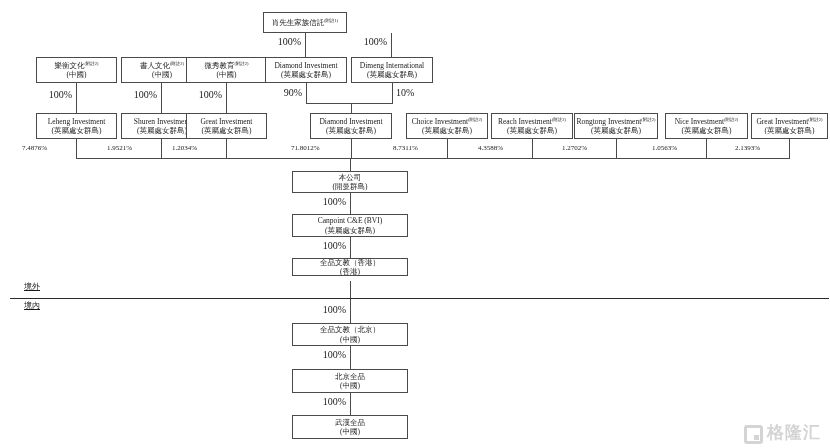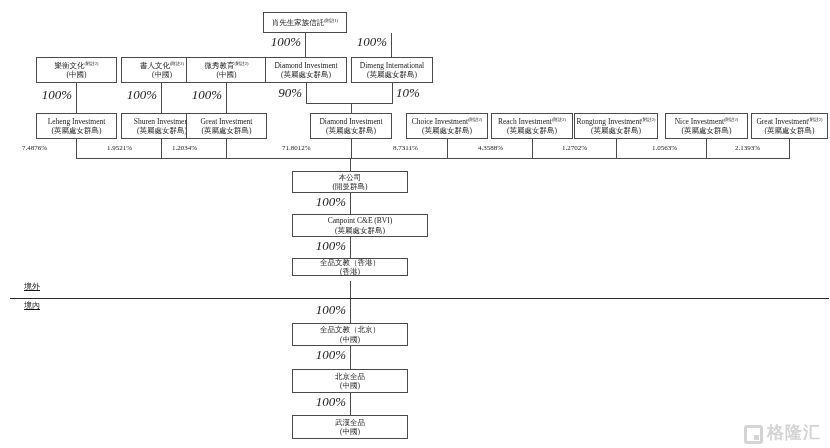--- a/index.html
+++ b/index.html
@@ -8,21 +8,21 @@
     font-family:"Liberation Serif","DejaVu Serif",serif;color:#1a1a1a;overflow:hidden;
   }
   .box{
     position:absolute;box-sizing:border-box;border:1px solid #4a4a4a;background:#fff;
     display:flex;flex-direction:column;align-items:center;justify-content:center;
     text-align:center;font-size:7.5px;line-height:9.5px;
   }
   .box sup{font-size:4.5px;line-height:0;vertical-align:super;}
   .vl{position:absolute;width:1px;background:#4a4a4a;}
   .hl{position:absolute;height:1px;background:#4a4a4a;}
-  .lbl{position:absolute;font-size:13px;line-height:8px;white-space:nowrap;font-style:italic;}
+  .lbl{position:absolute;font-size:10px;line-height:8px;white-space:nowrap;}
   .lbl.r{width:40px;text-align:right;}
   .pct{position:absolute;font-size:7px;line-height:8px;width:50px;text-align:left;white-space:nowrap;}
   .region{position:absolute;font-size:8px;line-height:9px;text-decoration:underline;}
   .divider{position:absolute;height:1px;background:#2a2a2a;}
   #logo{position:absolute;left:744px;top:421px;display:flex;align-items:flex-end;gap:4px;}
   #logo .gmark{position:relative;width:19px;height:19px;box-sizing:border-box;border:3px solid #d4d4d4;border-radius:3px;}
   #logo .gmark .chip{position:absolute;right:1px;bottom:1px;width:5px;height:5px;background:#d4d4d4;}
   #logo .gtext{font-size:17px;font-weight:bold;color:#d4d4d4;letter-spacing:1px;font-family:"Liberation Sans",sans-serif;}
 </style>
 </head>
@@ -117,38 +117,38 @@
   <div class="vl" style="left:351px;top:139px;height:19px"></div>
   <div class="vl" style="left:447px;top:139px;height:19px"></div>
   <div class="vl" style="left:532px;top:139px;height:19px"></div>
   <div class="vl" style="left:616px;top:139px;height:19px"></div>
   <div class="vl" style="left:706px;top:139px;height:19px"></div>
   <div class="vl" style="left:789px;top:139px;height:19px"></div>
 
   <div class="pct" style="left:22px;top:144px">7.4876%</div>
   <div class="pct" style="left:107px;top:144px">1.9521%</div>
   <div class="pct" style="left:172px;top:144px">1.2034%</div>
-  <div class="pct" style="left:282px;top:144px">71.8012%</div>
+  <div class="pct" style="left:291px;top:144px">71.8012%</div>
   <div class="pct" style="left:393px;top:144px">8.7311%</div>
   <div class="pct" style="left:478px;top:144px">4.3588%</div>
   <div class="pct" style="left:562px;top:144px">1.2702%</div>
   <div class="pct" style="left:652px;top:144px">1.0563%</div>
   <div class="pct" style="left:735px;top:144px">2.1393%</div>
 
   <div class="hl" style="left:76px;top:158px;width:714px"></div>
   <div class="vl" style="left:350px;top:158px;height:13px"></div>
 
   <div class="box" style="left:292px;top:171px;width:116px;height:22px">
     <div>本公司</div>
     <div>(開曼群島)</div>
   </div>
   <div class="vl" style="left:350px;top:193px;height:21px"></div>
   <div class="lbl r" style="left:306px;top:198px">100%</div>
 
-  <div class="box" style="left:292px;top:214px;width:136px;height:23px">
+  <div class="box" style="left:292px;top:214px;width:116px;height:23px">
     <div>Canpoint C&amp;E (BVI)</div>
     <div>(英屬處女群島)</div>
   </div>
   <div class="vl" style="left:350px;top:237px;height:21px"></div>
   <div class="lbl r" style="left:306px;top:242px">100%</div>
 
   <div class="box" style="left:292px;top:258px;width:116px;height:18px">
     <div>全品文教（香港）</div>
     <div>(香港)</div>
   </div>

